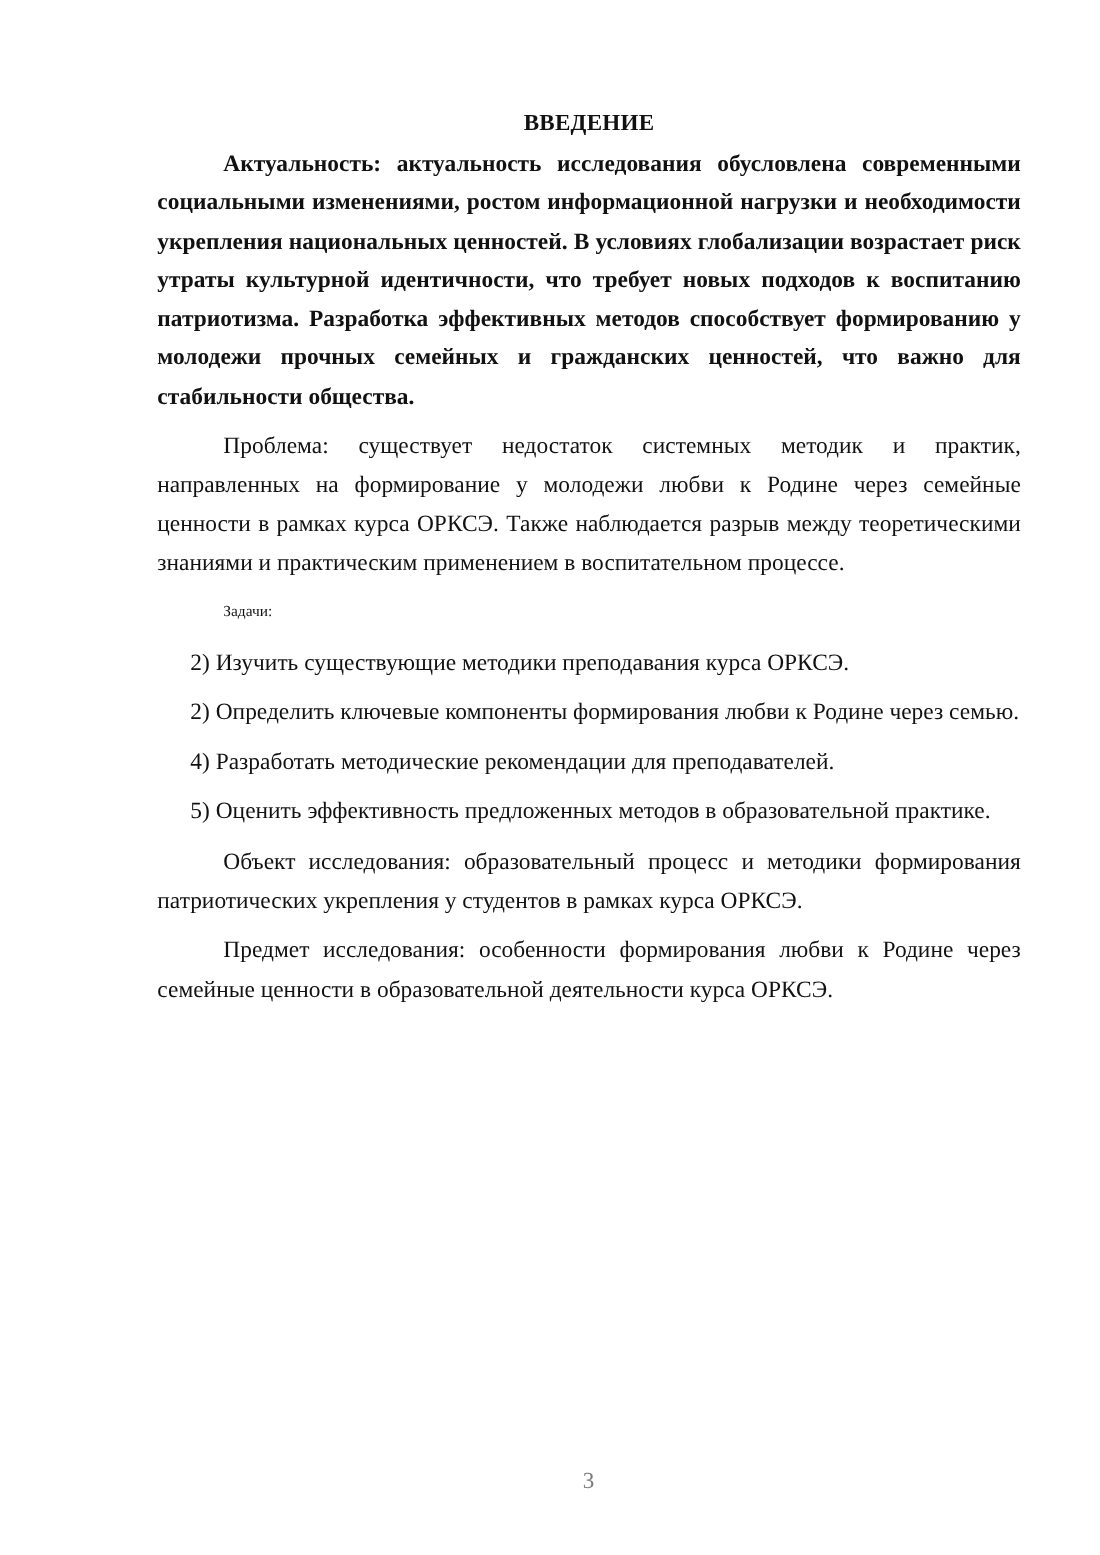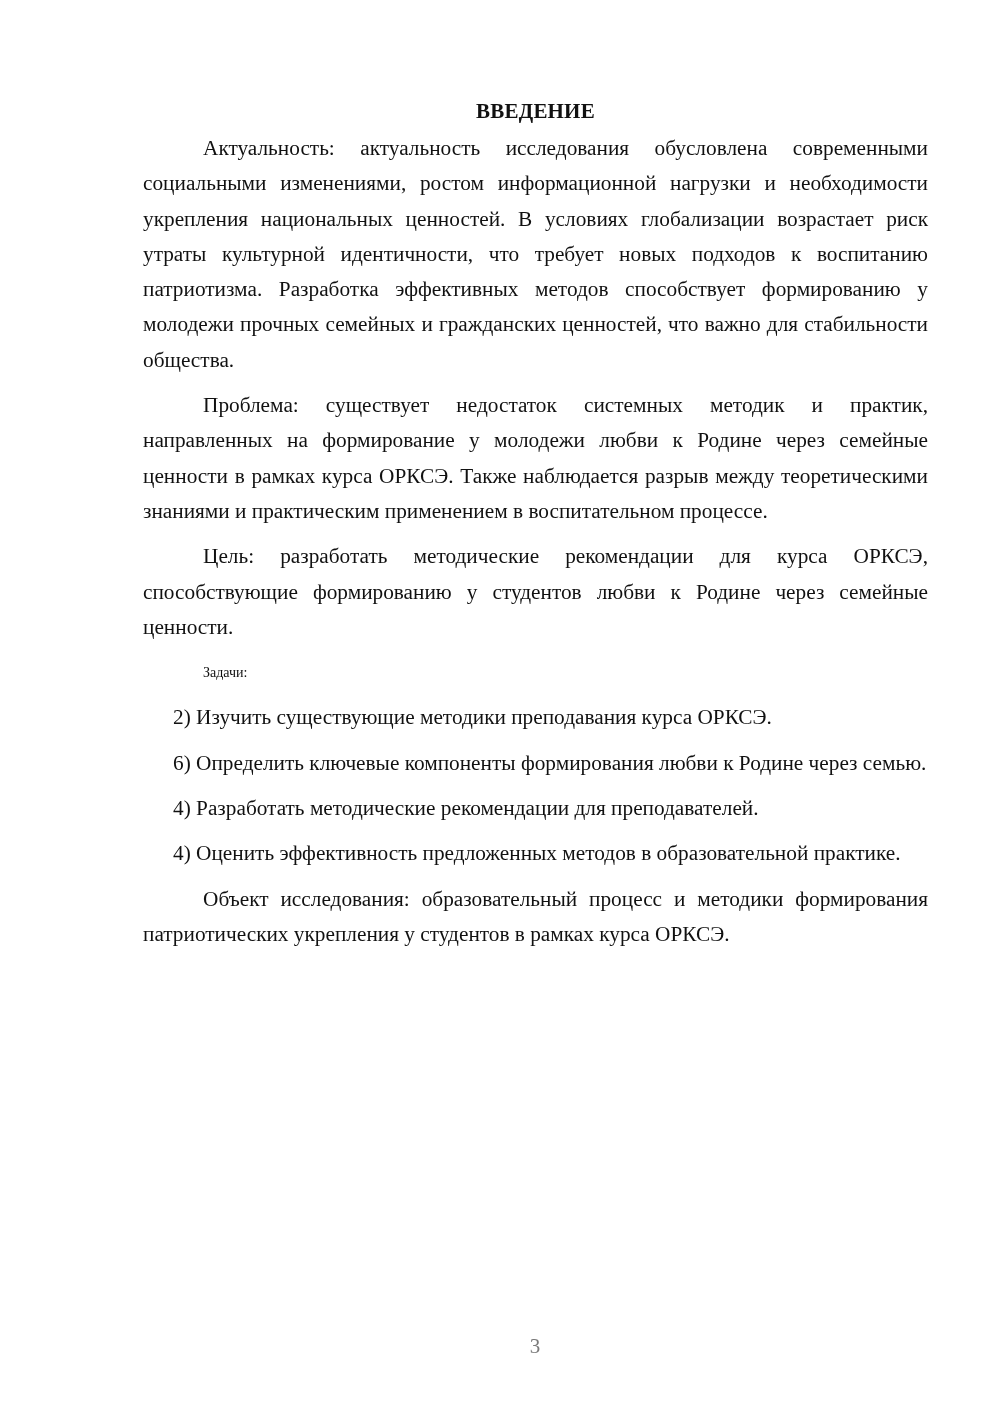--- a/index.html
+++ b/index.html
@@ -31,21 +31,21 @@
     letter-spacing: 0.2px;
   }
   .para {
     font-size: 21.3px;
     line-height: 35.3px;
     text-align: justify;
     text-indent: 60px;
     margin: 0 0 10px 0;
     word-spacing: 0px;
   }
-  .para.first { margin-top: 2px; }
+  .para.first { margin-top: 2px; font-weight: bold; }
   .task {
     font-size: 21.3px;
     line-height: 35.3px;
     text-align: justify;
     text-indent: 30px;
     margin: 0 0 10px 0;
   }
   .heading-tasks {
     font-size: 14px;
     line-height: 35.3px;
@@ -66,28 +66,28 @@
 </head>
 <body>
 
 <div class="page">
   <div class="title">ВВЕДЕНИЕ</div>
 
   <p class="para first">Актуальность: актуальность исследования обусловлена современными социальными изменениями, ростом информационной нагрузки и необходимости укрепления национальных ценностей. В условиях глобализации возрастает риск утраты культурной идентичности, что требует новых подходов к воспитанию патриотизма. Разработка эффективных методов способствует формированию у молодежи прочных семейных и гражданских ценностей, что важно для стабильности общества.</p>
 
   <p class="para">Проблема: существует недостаток системных методик и практик, направленных на формирование у молодежи любви к Родине через семейные ценности в рамках курса ОРКСЭ. Также наблюдается разрыв между теоретическими знаниями и практическим применением в воспитательном процессе.</p>
 
-  <p class="para">Цель: разработать методические рекомендации для курса ОРКСЭ, способствующие формированию у студентов любви к Родине через семейные ценности.</p>
 
   <p class="heading-tasks">Задачи:</p>
 
   <div>
     <p class="task">2) Изучить существующие методики преподавания курса ОРКСЭ.</p>
-    <p class="task">6) Определить ключевые компоненты формирования любви к Родине через семью.</p>
+    <p class="task">2) Определить ключевые компоненты формирования любви к Родине через семью.</p>
     <p class="task">4) Разработать методические рекомендации для преподавателей.</p>
-    <p class="task">4) Оценить эффективность предложенных методов в образовательной практике.</p>
+    <p class="task">5) Оценить эффективность предложенных методов в образовательной практике.</p>
   </div>
 
   <p class="para">Объект исследования: образовательный процесс и методики формирования патриотических укрепления у студентов в рамках курса ОРКСЭ.</p>
 
+  <p class="para">Предмет исследования: особенности формирования любви к Родине через семейные ценности в образовательной деятельности курса ОРКСЭ.</p>
 </div>
 
 <div class="page-number">3</div>
 
 </body></html>

